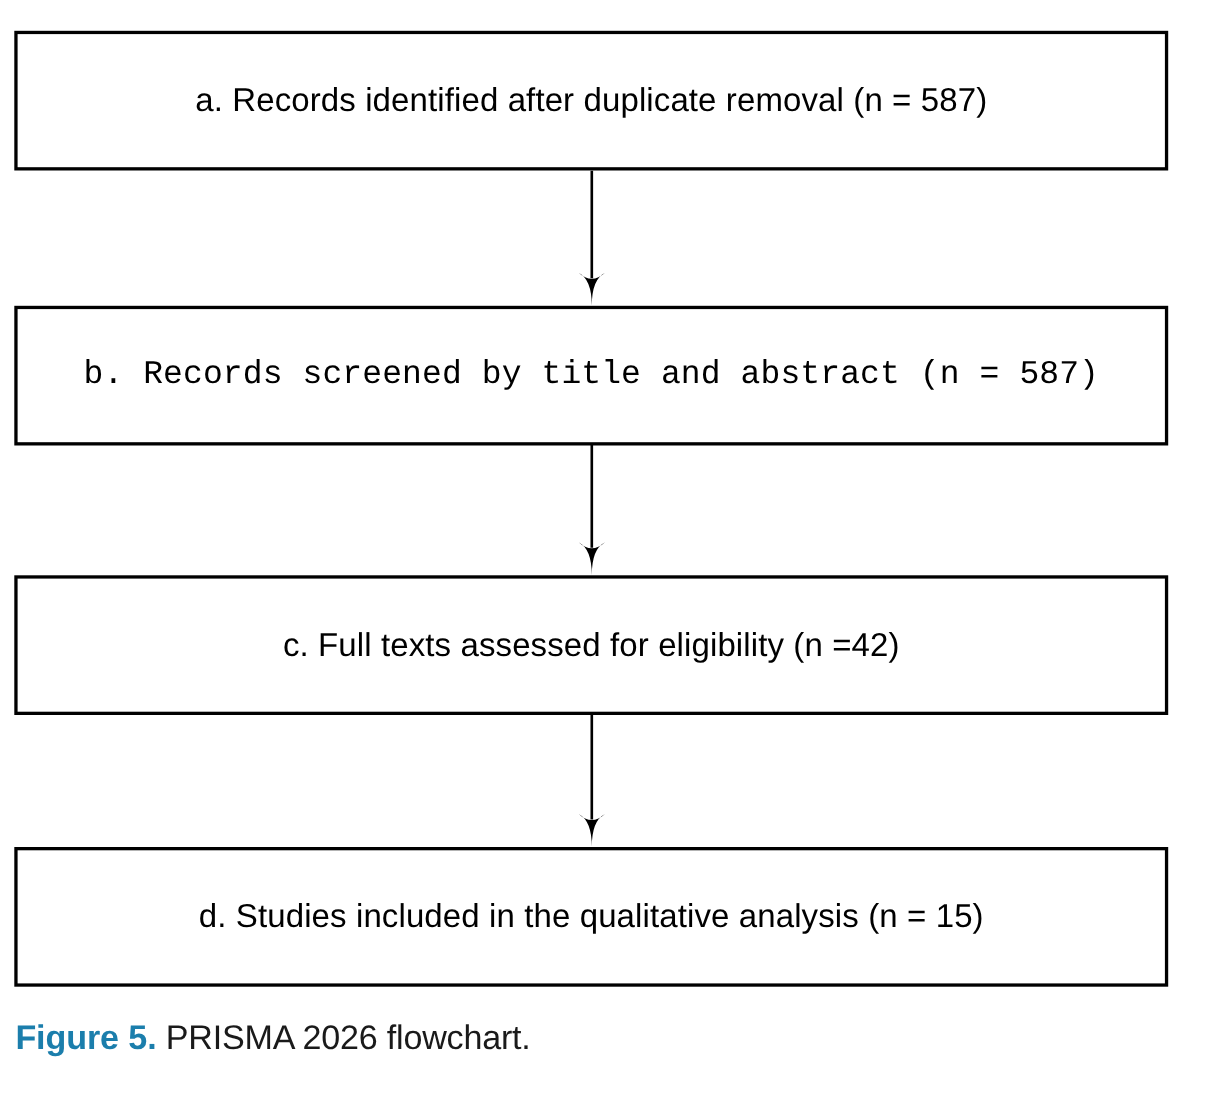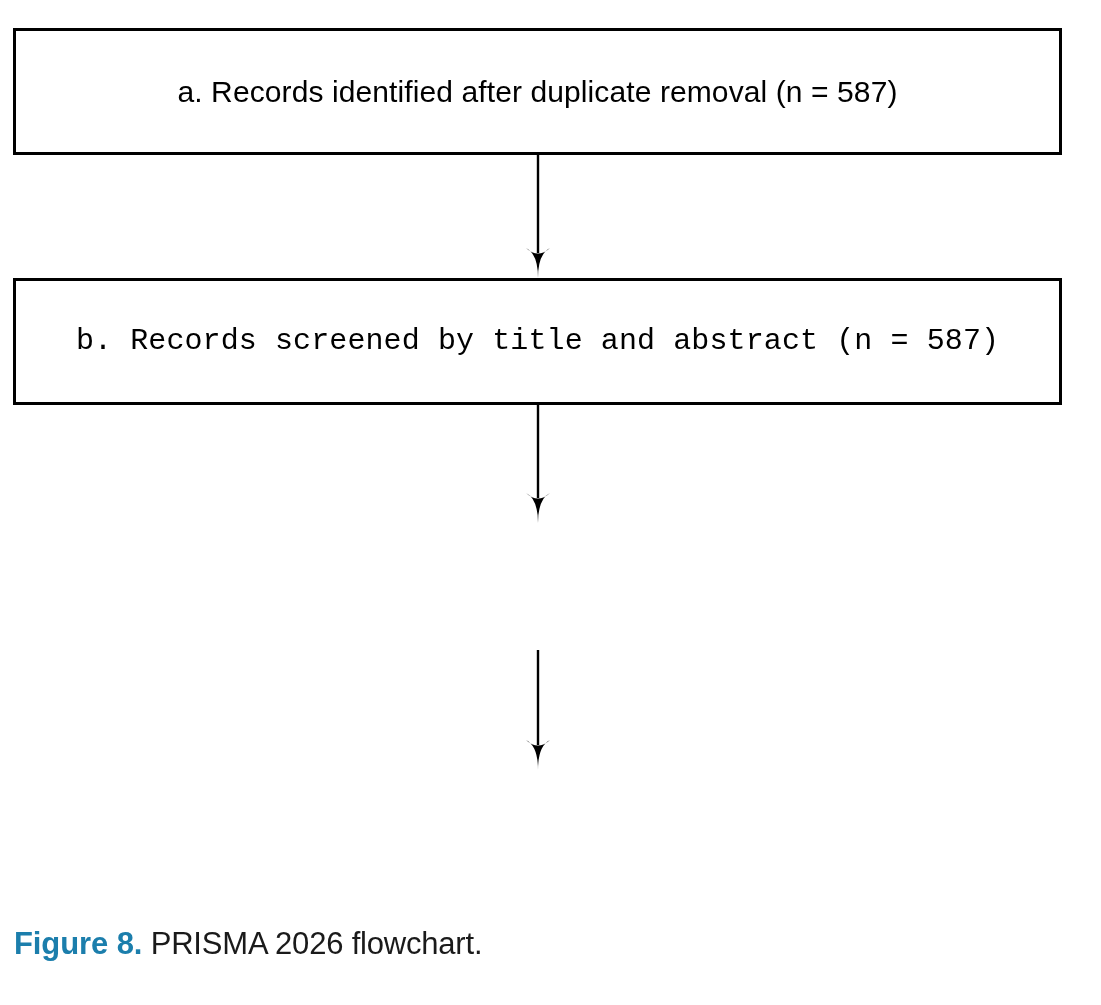--- a/index.html
+++ b/index.html
@@ -108,24 +108,30 @@
     <span class="flow-box-label">b. Records screened by title and abstract (n = 587)</span>
   </div>
 
   <div class="flow-arrow" id="arrow-b-c">
     <svg viewBox="0 0 30 120" preserveAspectRatio="none" aria-hidden="true">
       <line x1="15" y1="0" x2="15" y2="95" stroke="#000000" stroke-width="2.4"></line>
       <path d="M 3 90 Q 15 96 15 120 Q 15 96 27 90 Q 15 101 3 90 Z" fill="#000000"></path>
     </svg>
   </div>
 
+  <div class="flow-box" id="box-c">
+    <span class="flow-box-label">c. Full texts assessed for eligibility (n =42)</span>
+  </div>
 
   <div class="flow-arrow" id="arrow-c-d">
     <svg viewBox="0 0 30 120" preserveAspectRatio="none" aria-hidden="true">
       <line x1="15" y1="0" x2="15" y2="95" stroke="#000000" stroke-width="2.4"></line>
       <path d="M 3 90 Q 15 96 15 120 Q 15 96 27 90 Q 15 101 3 90 Z" fill="#000000"></path>
     </svg>
   </div>
 
+  <div class="flow-box" id="box-d">
+    <span class="flow-box-label">d. Studies included in the qualitative analysis (n = 15)</span>
+  </div>
 
-  <div id="figure-caption"><span class="caption-prefix">Figure 8.</span><span class="caption-text"> PRISMA 2026 flowchart.</span></div>
+  <div id="figure-caption"><span class="caption-prefix">Figure 5.</span><span class="caption-text"> PRISMA 2026 flowchart.</span></div>
 
 </div>
 
 </body></html>

